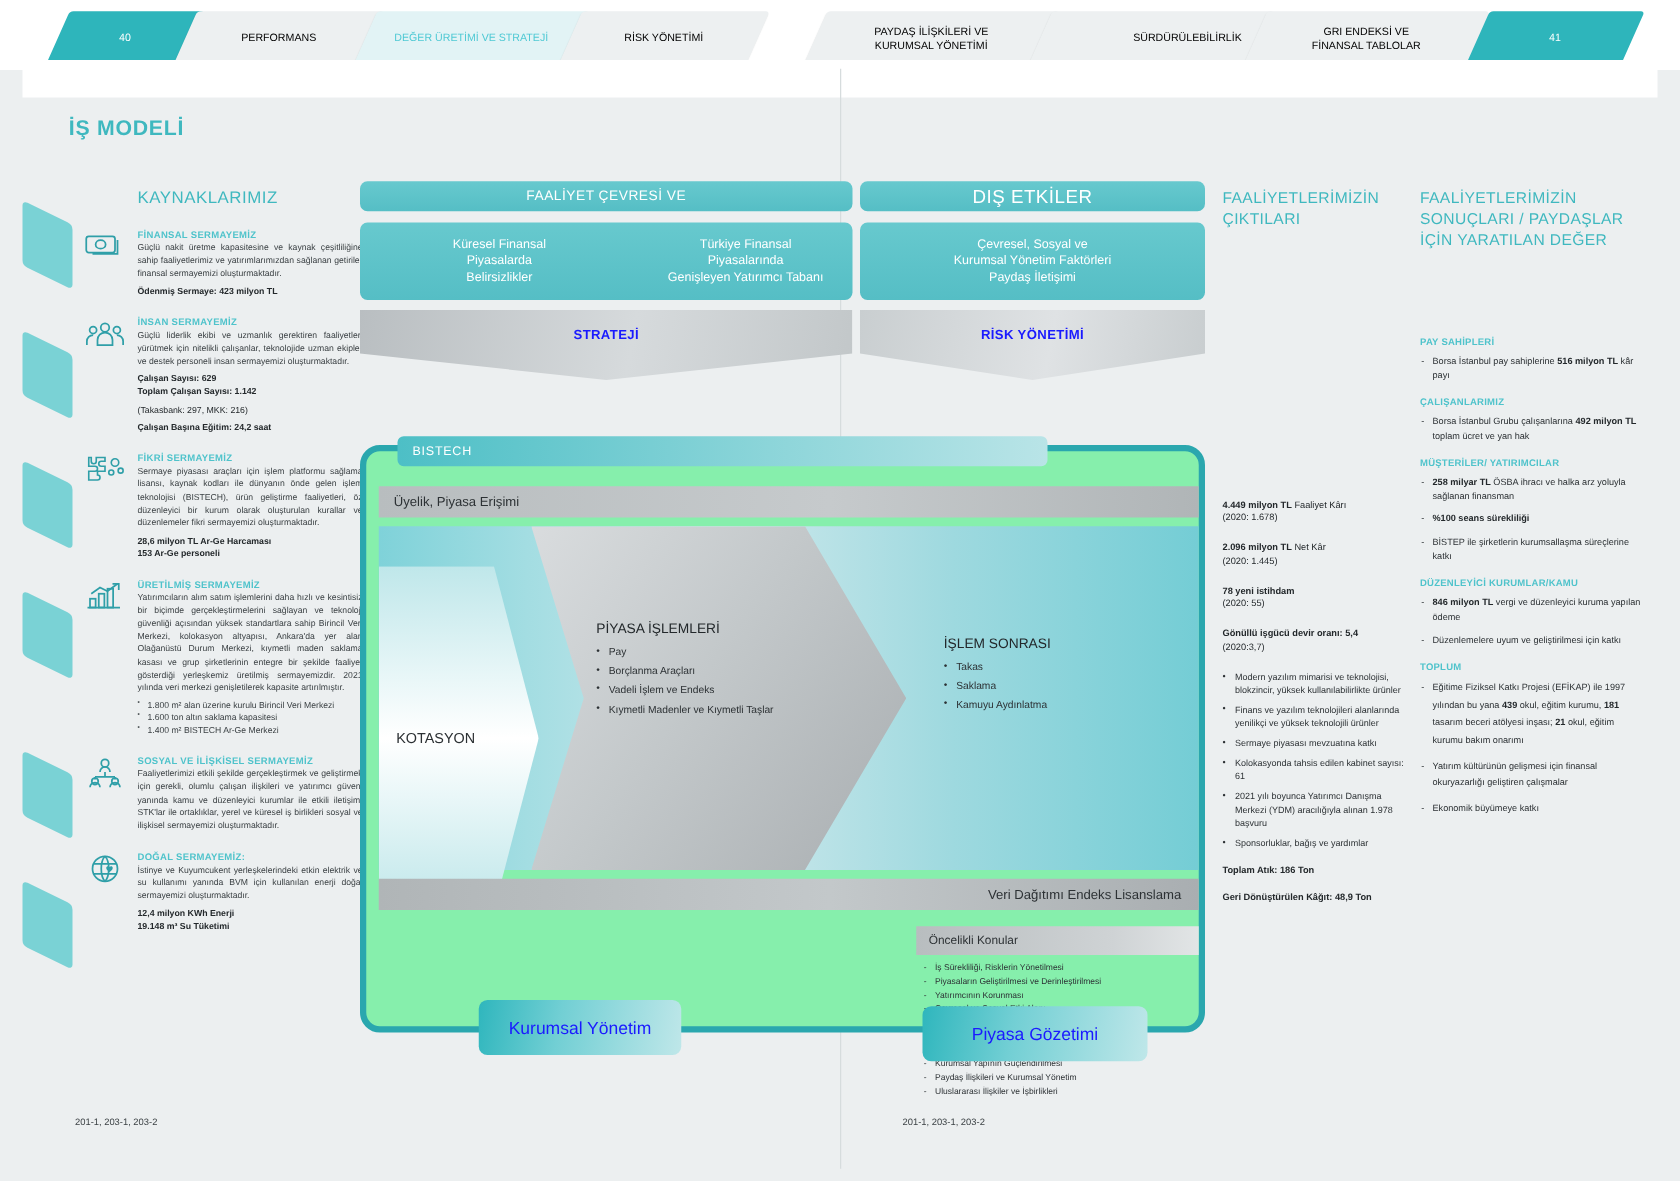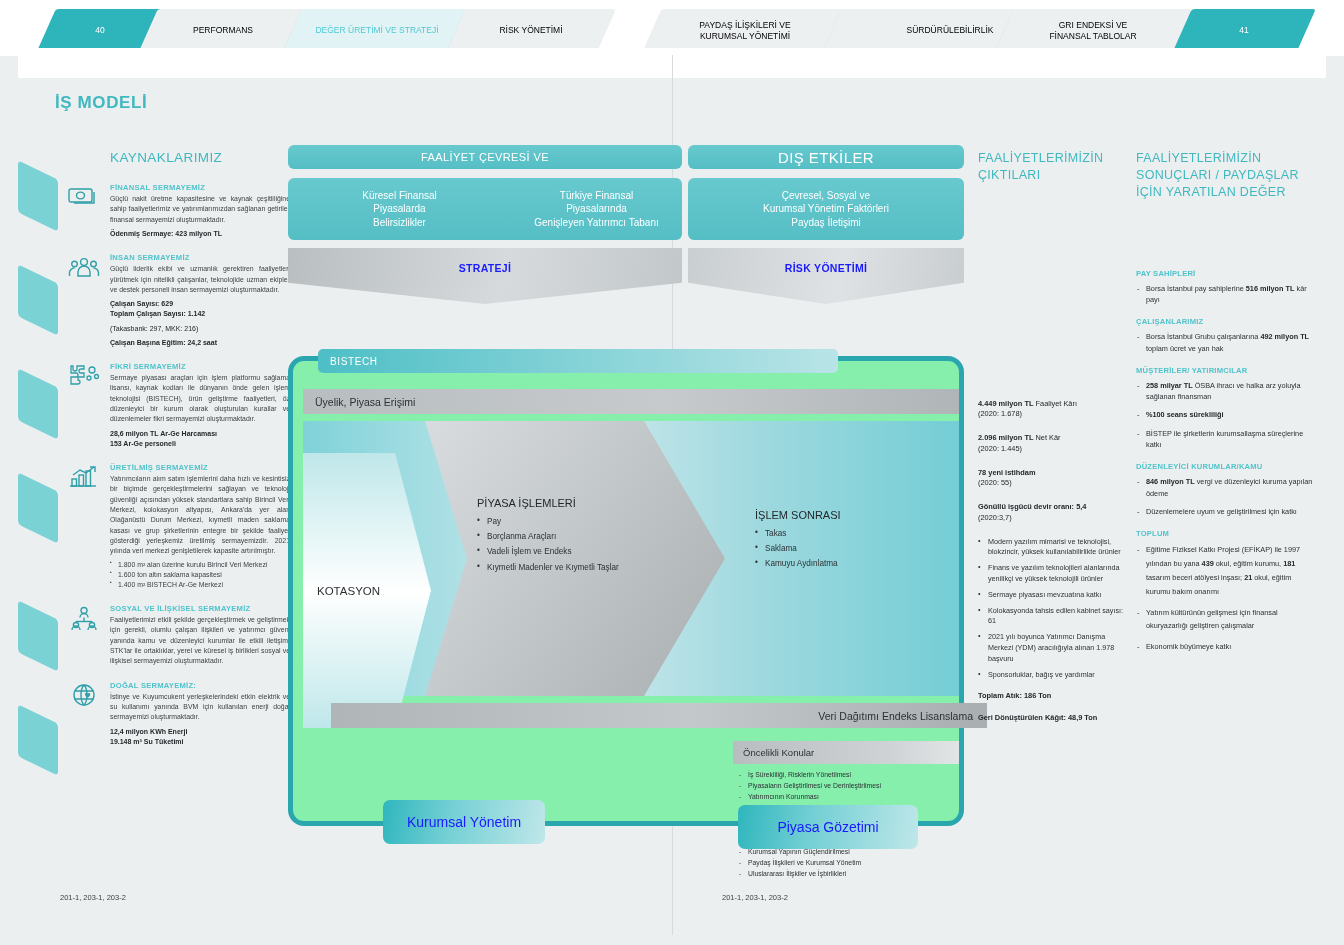--- a/index.html
+++ b/index.html
@@ -163,21 +163,21 @@
   }
   .mid-arrow li:before, .post-col li:before {
     content:"\2022"; position:absolute; left:0; top:-1px;
   }
   .post-col { position:absolute; left:452px; top:0; width:200px; padding-top:88px; }
 
   .veri-bar {
     position:absolute; left:10px; top:342px; width:656px; height:25px;
     background: linear-gradient(90deg,#b0b5b7,#c3c8ca 55%,#a9aeb1);
     display:flex; align-items:center; justify-content:flex-end; padding-right:14px;
-    color:#2c3134; font-size:10.5px;margin-left:28px;
+    color:#2c3134; font-size:10.5px;
   }
   .oncelikli-box {
     position:absolute; left:440px; top:380px; width:226px;
   }
   .onc-head {
     height:23px;
     background: linear-gradient(90deg,#b8bdbf,#cfd3d5 70%,#e2e5e6);
     display:flex; align-items:center; padding-left:10px;
     color:#2c3134; font-size:9.5px;
   }

